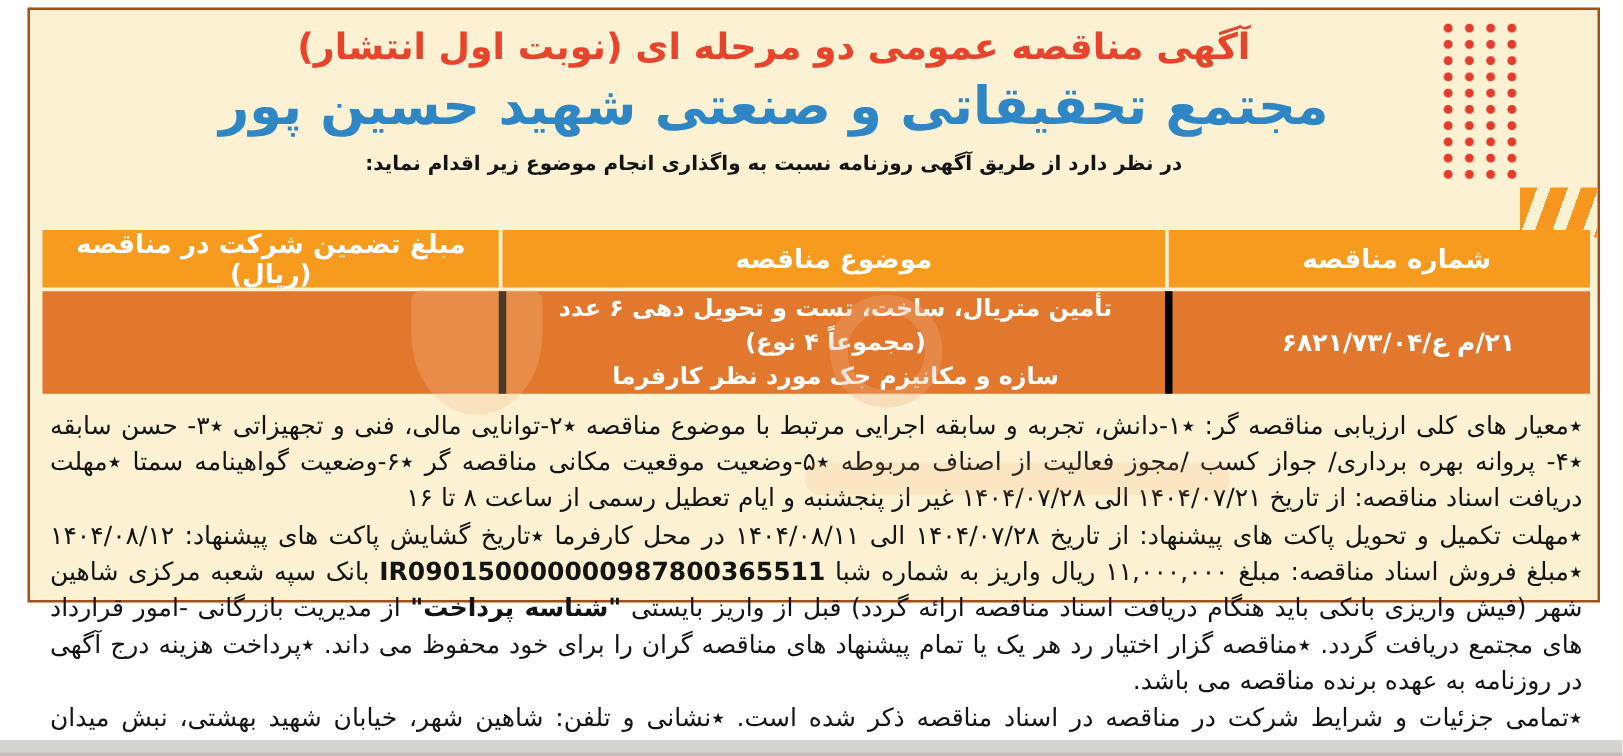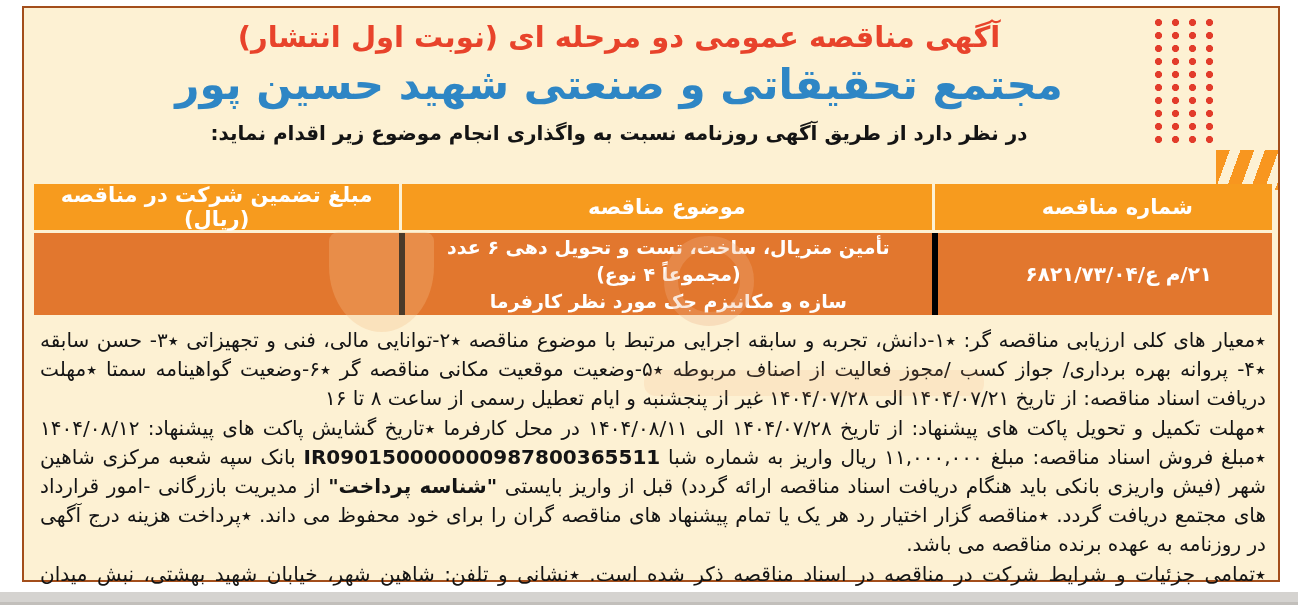--- a/index.html
+++ b/index.html
@@ -3,21 +3,21 @@
 <meta charset="utf-8">
 <style>
   html,body { margin:0; padding:0; }
   body {
     width:1298px; height:605px; position:relative; overflow:hidden;
     background:#ffffff;
     font-family:"DejaVu Sans", sans-serif;
   }
   
   .ad-box {
-    position:absolute; left:22px; top:6px; width:1258px; height:576px;
+    position:absolute; left:22px; top:6px; width:1258px; height:476px;
     box-sizing:border-box;
     background:#fdf1d3;
     border:2px solid #a34e1b;
   }
   
   .bottom-strip {
     position:absolute; left:0; top:592px; width:1298px; height:13px;
     background:#d5d3d0; border-bottom:3px solid #c2bfbb; box-sizing:border-box;
   }
   
@@ -30,21 +30,21 @@
     position:absolute; top:142px; left:1192px; width:62px; height:40px;
     background:repeating-linear-gradient(110deg, #f8961f 0 13px, rgba(0,0,0,0) 13px 23px);
   }
   
   .header-wrap {
     position:absolute; top:12px; left:70px; width:1050px;
     text-align:center; direction:rtl;
   }
   .title-red  { color:#e8432b; font-size:29px; font-weight:bold; }
   .title-blue { color:#2e86c5; font-size:42px; font-weight:bold; margin-top:6px; }
-  .subtitle   { color:#141414; font-size:20px; font-weight:bold; margin-top:12px; }
+  .subtitle   { color:#141414; font-size:16px; font-weight:bold; margin-top:12px; }
   
   .tbl {
     position:absolute; top:176px; left:10px; width:1238px;
     direction:rtl;
   }
   .thead, .trow { display:flex; width:100%; }
   .thead {
     height:46px; background:#f79b1e; color:#ffffff; font-weight:bold; font-size:21px;
   }
   .trow {

